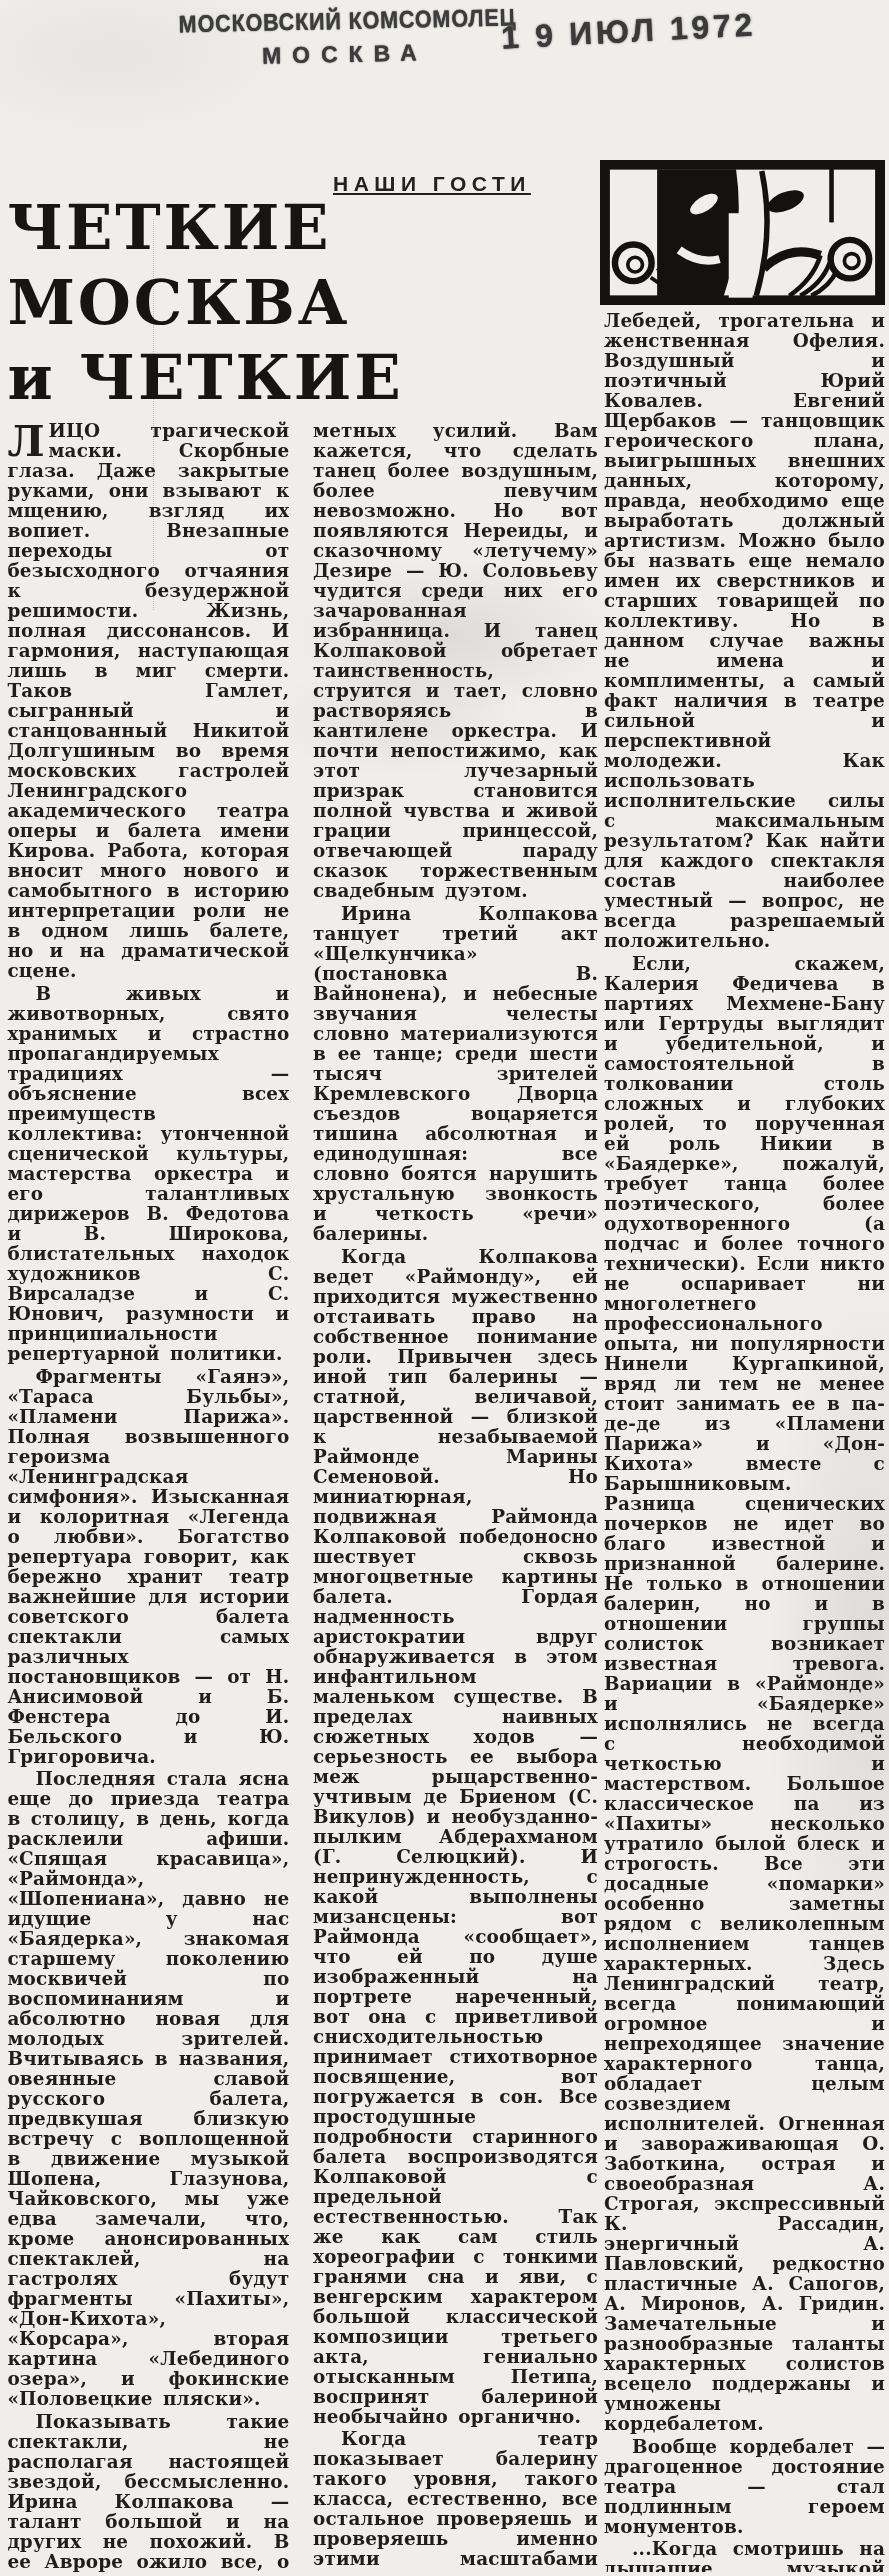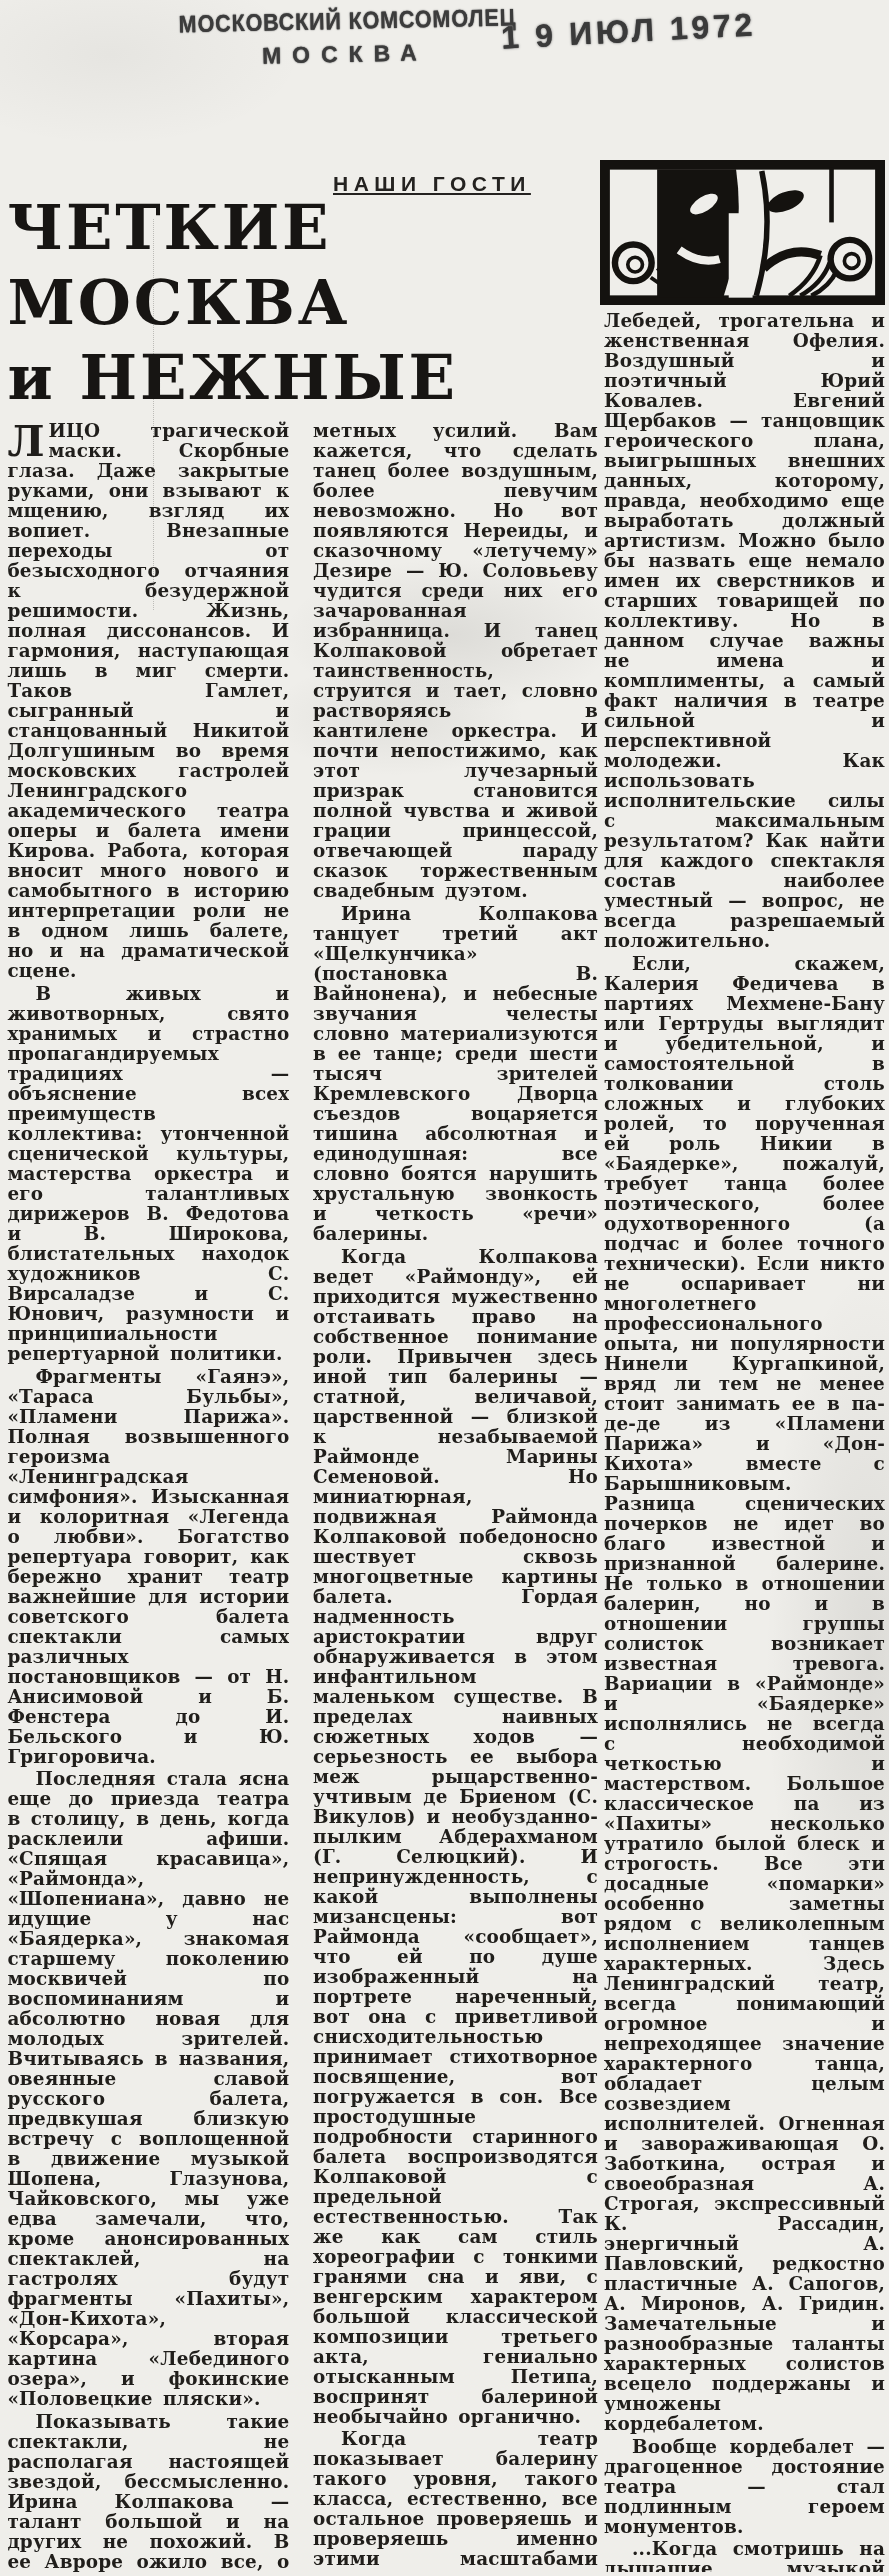--- a/index.html
+++ b/index.html
@@ -81,21 +81,21 @@
     <path d="M218,148 q24,-14 32,-36" fill="none" stroke="#14120f" stroke-width="5"></path>
     <path d="M230,148 q20,-10 28,-28" fill="none" stroke="#14120f" stroke-width="5"></path>
     <circle cx="272" cy="108" r="21" fill="none" stroke="#14120f" stroke-width="7"></circle>
     <circle cx="274" cy="110" r="8" fill="none" stroke="#14120f" stroke-width="4"></circle>
     <path d="M252,8 v60" fill="none" stroke="#14120f" stroke-width="5"></path>
   </svg>
 
   <div class="headline">
     <div>ЧЕТКИЕ</div>
     <div>МОСКВА</div>
-    <div>и НЕЖНЫЕ</div>
+    <div>и ЧЕТКИЕ</div>
   </div>
 
   <div class="col col1">
     <p>
       <span class="dropcap">Л</span><span>ИЦО трагической маски. Скорбные глаза. Даже закрытые руками, они взывают к мщению, взгляд их вопиет. Внезапные переходы от безысходного отчаяния к безудержной решимости. Жизнь, полная диссонансов. И гармония, наступающая лишь в миг смерти. Таков Гамлет, сыгранный и станцованный Никитой Долгушиным во время московских гастролей Ленинградского академического театра оперы и балета имени Кирова. Работа, которая вносит много нового и самобытного в историю интерпретации роли не в одном лишь балете, но и на драматической сцене.</span>
     </p>
     <p class="indent">В живых и животворных, свято хранимых и страстно пропагандируемых традициях — объяснение всех преимуществ коллектива: утонченной сценической культуры, мастерства оркестра и его талантливых дирижеров В. Федотова и В. Широкова, блистательных находок художников С. Вирсаладзе и С. Юнович, разумности и принципиальности репертуарной политики.</p>
     <p class="indent">Фрагменты «Гаянэ», «Тараса Бульбы», «Пламени Парижа». Полная возвышенного героизма «Ленинградская симфония». Изысканная и колоритная «Легенда о любви». Богатство репертуара говорит, как бережно хранит театр важнейшие для истории советского балета спектакли самых различных постановщиков — от Н. Анисимовой и Б. Фенстера до И. Бельского и Ю. Григоровича.</p>
     <p class="indent">Последняя стала ясна еще до приезда театра в столицу, в день, когда расклеили афиши. «Спящая красавица», «Раймонда», «Шопениана», давно не идущие у нас «Баядерка», знакомая старшему поколению москвичей по воспоминаниям и абсолютно новая для молодых зрителей. Вчитываясь в названия, овеянные славой русского балета, предвкушая близкую встречу с воплощенной в движение музыкой Шопена, Глазунова, Чайковского, мы уже едва замечали, что, кроме анонсированных спектаклей, на гастролях будут фрагменты «Пахиты», «Дон-Кихота», «Корсара», вторая картина «Лебединого озера», и фокинские «Половецкие пляски».</p>
     <p class="indent">Показывать такие спектакли, не располагая настоящей звездой, бессмысленно. Ирина Колпакова — талант большой и на других не похожий. В ее Авроре ожило все, о чем поет музыка, — вечное цветение юности, веселость и мечтательность, порыв и безмятежность. Когда Колпакова, дивясь и радуясь всеобщему поклонению двора, сверстниц и прибывших на ее день рождения женихов, парит над сценой, едва касаясь подмостков резвыми и точными пуантами, вас берет в плен нежность златоволосой, белолицей принцессы. Вы поражаетесь технике, чуждой грубых эффектов и за-</p>

